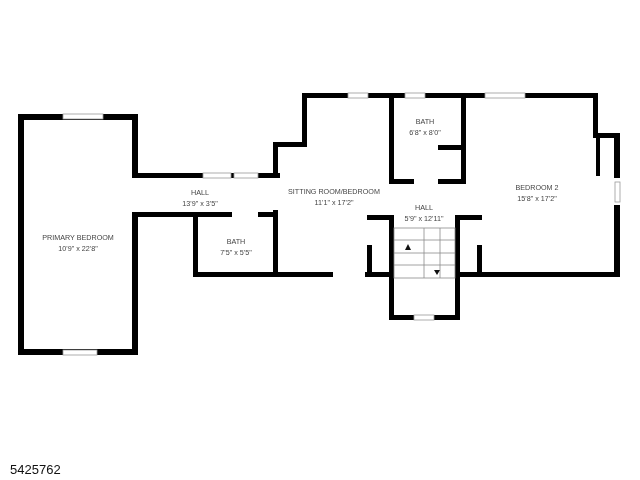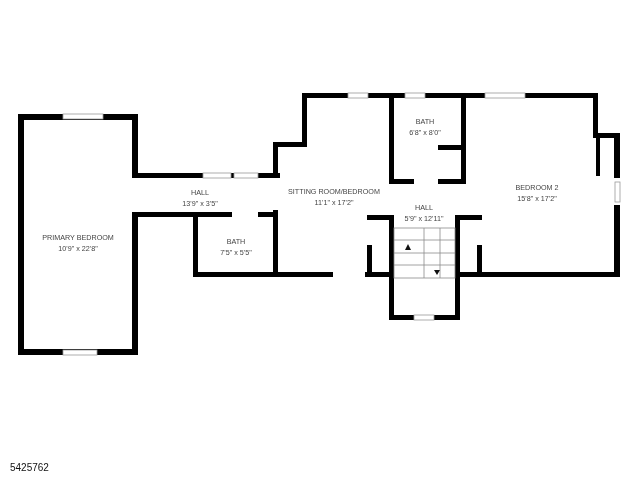--- a/index.html
+++ b/index.html
@@ -3,21 +3,21 @@
 <meta charset="utf-8">
 <style>
   html, body { margin: 0; padding: 0; background: #ffffff; }
   body { width: 640px; height: 480px; position: relative; overflow: hidden; font-family: "Liberation Sans", sans-serif; }
   #plan { position: absolute; left: 0; top: 0; width: 640px; height: 480px; }
   .wall { fill: #000000; }
   .win { fill: #ffffff; stroke: #9a9a9a; stroke-width: 0.8; }
   .dot { fill: #111111; }
   .stair { fill: none; stroke: #8a8a8a; stroke-width: 0.8; }
   .label { font-family: "Liberation Sans", sans-serif; font-size: 7.2px; fill: #444444; text-anchor: middle; }
-  .listing-id { position: absolute; left: 3px; top: 462px; font-size: 10px; color: #111111; font-family: "Liberation Sans", sans-serif; padding-left: 7px; }
+  .listing-id { position: absolute; left: 3px; top: 462px; font-size: 13px; color: #111111; font-family: "Liberation Sans", sans-serif; padding-left: 7px; }
 </style>
 </head>
 <body>
 
 <svg id="plan" viewBox="0 0 640 480" xmlns="http://www.w3.org/2000/svg">
   <g>
 
     <rect class="wall" x="18" y="114" width="120" height="6"></rect>
     <rect class="wall" x="18" y="114" width="6" height="241"></rect>
     <rect class="wall" x="18" y="349" width="120" height="6"></rect>

